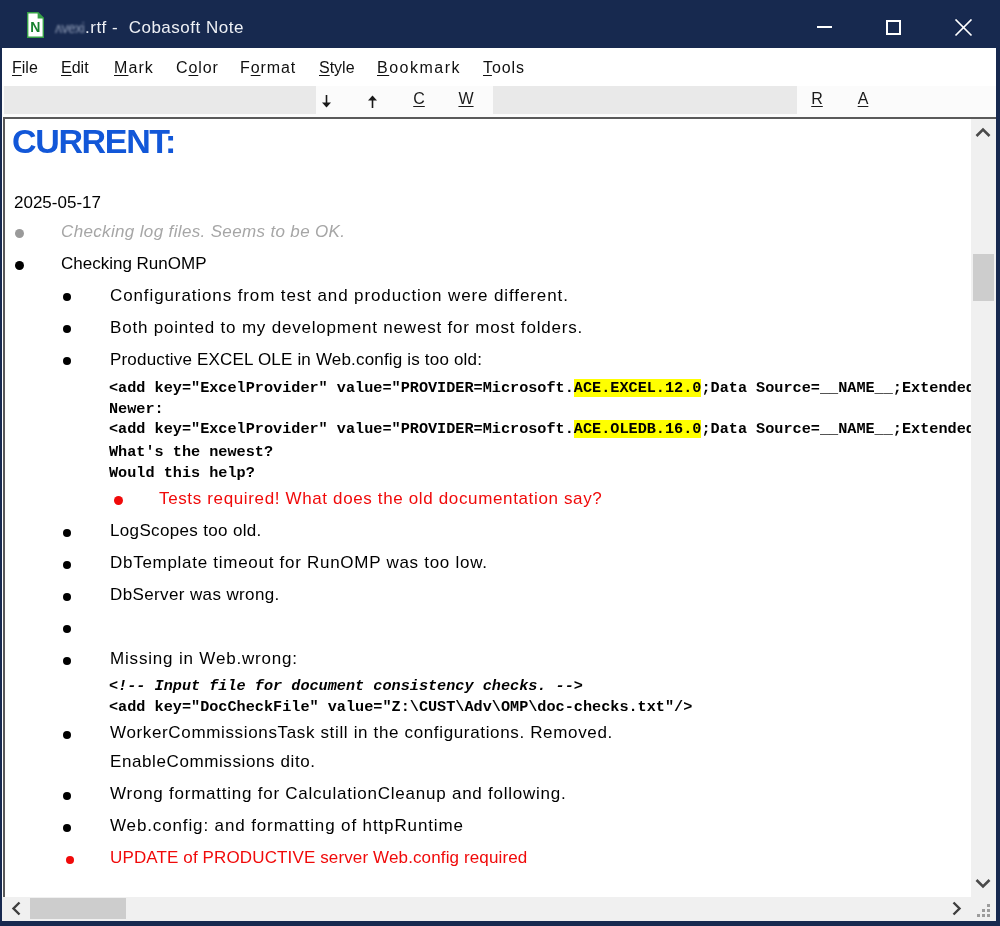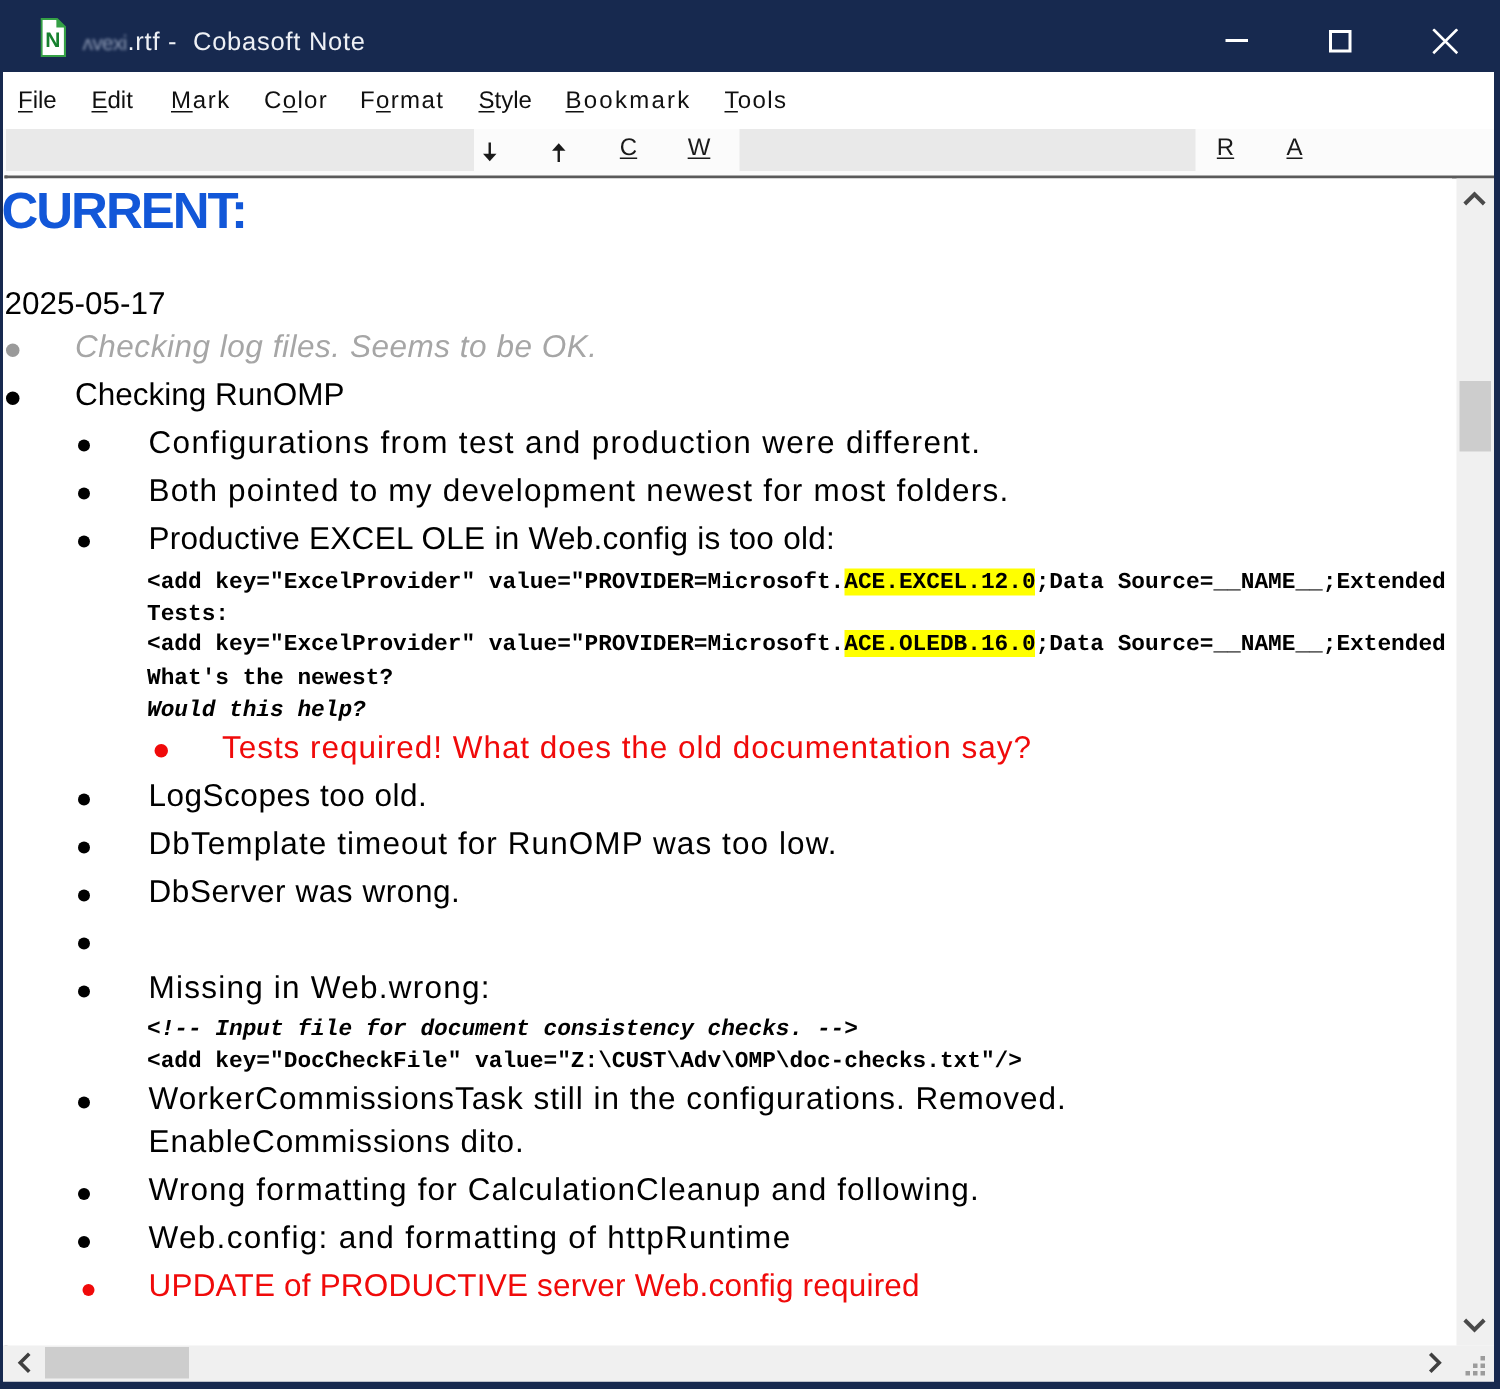--- a/index.html
+++ b/index.html
@@ -19,28 +19,28 @@
   .mi{position:absolute;top:60px;font-size:16px;line-height:16px;color:#101010;white-space:pre;}
   .mi u{text-decoration:underline;text-underline-offset:2px;}
   
   #toolbar{position:absolute;left:2px;top:86px;width:994px;height:31px;background:#fbfbfb;}
   .inset{position:absolute;top:86px;height:28px;background:#e9e9e9;}
   .tbtn{position:absolute;top:91px;font-size:16px;line-height:16px;color:#1a1a1a;text-align:center;width:20px;}
   .tbtn u{text-underline-offset:2px;}
   
   #ctop{position:absolute;left:3px;top:117px;width:993px;height:2px;background:#5a5a5a;}
   #cleft{position:absolute;left:3px;top:117px;width:2px;height:780px;background:#5a5a5a;}
-  #content{position:absolute;left:2px;top:119px;width:966px;height:778px;background:#ffffff;overflow:hidden;}
+  #content{position:absolute;left:13px;top:119px;width:966px;height:778px;background:#ffffff;overflow:hidden;}
   
   #vscroll{position:absolute;left:971px;top:119px;width:25px;height:778px;background:#f0f0f0;}
   #vthumb{position:absolute;left:973px;top:254px;width:21px;height:47px;background:#cdcdcd;}
   #hscroll{position:absolute;left:2px;top:897px;width:994px;height:24px;background:#f0f0f0;}
   #hthumb{position:absolute;left:30px;top:898px;width:96px;height:21px;background:#cdcdcd;}
   
-  .t{position:absolute;font-size:21px;line-height:20px;color:#000;white-space:pre;text-align:right;}
+  .t{position:absolute;font-size:17px;line-height:20px;color:#000;white-space:pre;text-align:right;}
   .gray{color:#a6a6a6;}
   .red{color:#f00a0a;}
   .code{position:absolute;font-family:"Liberation Mono",monospace;font-size:15.2px;line-height:20px;
         font-weight:bold;color:#000;white-space:pre;}
   .hl{background:#ffff00;}
   .bullet{position:absolute;border-radius:50%;background:#000;}
 </style>
 </head>
 <body>
 <div id="win">
@@ -106,24 +106,24 @@
     <div class="bullet" style="left:50px;top:174px;width:8px;height:8px;"></div>
     <div class="t" style="left:97px;top:167px;letter-spacing:0.89px;">Configurations from test and production were different.</div>
 
     <div class="bullet" style="left:50px;top:206px;width:8px;height:8px;"></div>
     <div class="t" style="left:97px;top:199px;letter-spacing:0.8px;">Both pointed to my development newest for most folders.</div>
 
     <div class="bullet" style="left:50px;top:238px;width:8px;height:8px;"></div>
     <div class="t" style="left:97px;top:231px;letter-spacing:0.18px;">Productive EXCEL OLE in Web.config is too old:</div>
 
     <div class="code" style="left:96px;top:259px;">&lt;add key="ExcelProvider" value="PROVIDER=Microsoft.<span class="hl">ACE.EXCEL.12.0</span>;Data Source=__NAME__;Extended</div>
-    <div class="code" style="left:96px;top:280px;">Tests:</div>
+    <div class="code" style="left:96px;top:280px;">Newer:</div>
     <div class="code" style="left:96px;top:300px;">&lt;add key="ExcelProvider" value="PROVIDER=Microsoft.<span class="hl">ACE.OLEDB.16.0</span>;Data Source=__NAME__;Extended</div>
     <div class="code" style="left:96px;top:323px;">What's the newest?</div>
-    <div class="code" style="left:96px;top:344px;font-style:italic;">Would this help?</div>
+    <div class="code" style="left:96px;top:344px;">Would this help?</div>
 
     <div class="bullet" style="left:101px;top:377px;width:9px;height:9px;background:#f00a0a;"></div>
     <div class="t red" style="left:146px;top:370px;letter-spacing:0.64px;">Tests required! What does the old documentation say?</div>
 
     <div class="bullet" style="left:50px;top:410px;width:8px;height:8px;"></div>
     <div class="t" style="left:97px;top:402px;letter-spacing:0.34px;">LogScopes too old.</div>
 
     <div class="bullet" style="left:50px;top:442px;width:8px;height:8px;"></div>
     <div class="t" style="left:97px;top:434px;letter-spacing:0.72px;">DbTemplate timeout for RunOMP was too low.</div>
 

